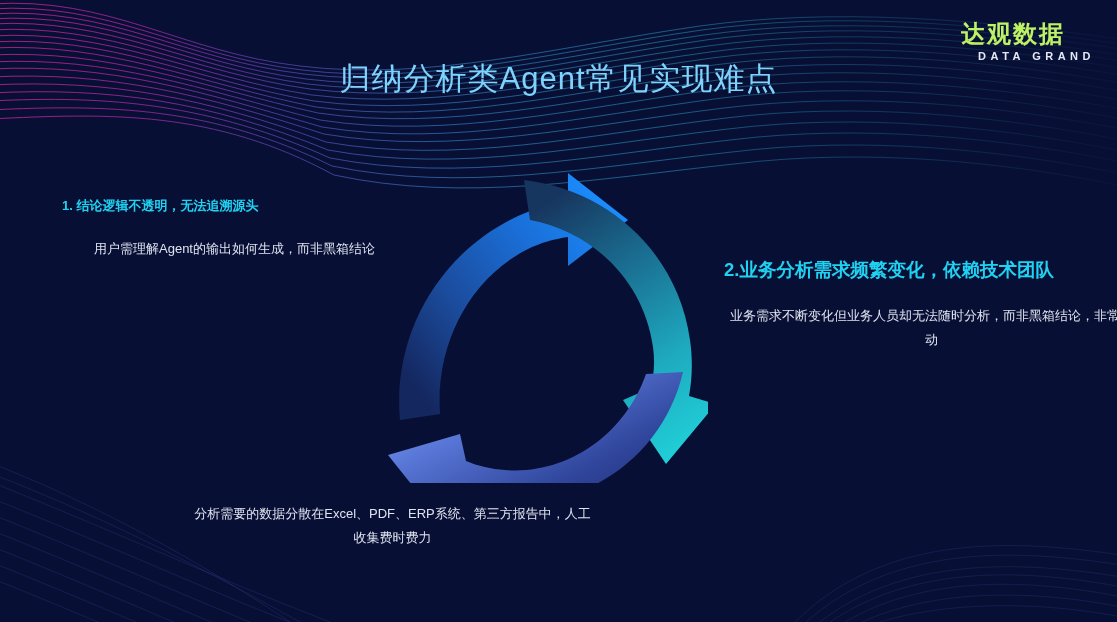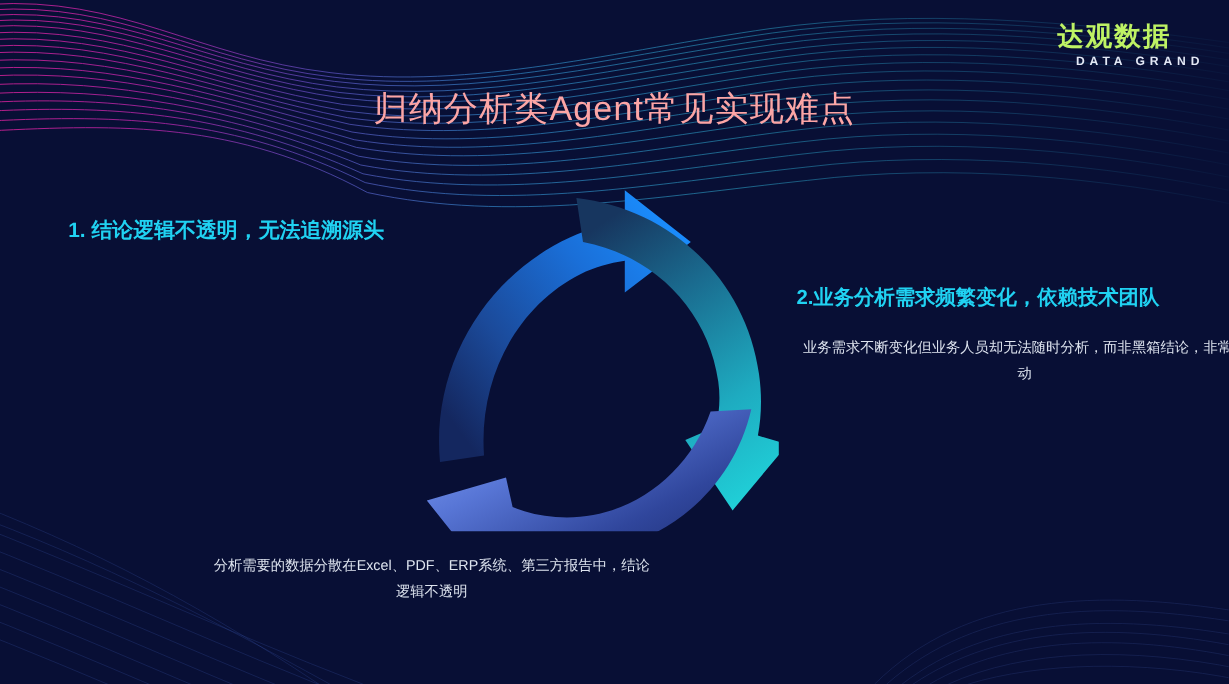--- a/index.html
+++ b/index.html
@@ -17,38 +17,37 @@
       radial-gradient(ellipse 60% 70% at 8% 92%, #15205e 0%, rgba(21,32,94,0) 65%),
       linear-gradient(160deg, #0c1category 0%, #0a1446 45%, #121a52 100%),
       linear-gradient(160deg, #0b1347 0%, #0a1446 45%, #131c55 100%);
     overflow:hidden;
   }
   .layer { position:absolute; inset:0; pointer-events:none; }
   #title {
     position:absolute; top:58px; left:0; width:1117px;
     text-align:center;
     font-size:31px; font-weight:400; letter-spacing:1px;
-    color:#fca5a5;
-    margin-top:20px;
+    color:#7dd3fc;
   }
   #logo {
     position:absolute; top:22px; right:22px;
     text-align:center; line-height:1;
   }
   #logo .cn {
     font-size:24px; font-weight:700; color:#bef264;
     letter-spacing:2px; display:block;
   }
   #logo .en {
     font-size:11px; font-weight:700; color:#e3e8f5;
     letter-spacing:4.5px; display:block; margin-top:5px;padding-left:47px;
   }
   .block { position:absolute; }
   .block .head {
-    font-size:19px; font-weight:700; color:#20d2f2;
+    font-size:13px; font-weight:700; color:#20d2f2;
     white-space:nowrap; line-height:1.3;
   }
   .block .body {
     margin-top:22px;
     font-size:13px; font-weight:400; color:#dee4ef;
     line-height:1.85; text-align:center;
   }
   #b1 { top:198px; left:62px; width:345px; }
   #b1 .body { padding:0 28px; }
   #b2 { top:258px; left:700px; width:415px;margin-left:24px; }
@@ -179,24 +178,25 @@
              L 10,297
              L 82,276
              L 88,303
              C 100,308 113,311 127,312
              C 190,317 247,276 268,216
              Z"></path>
   </svg>
 
   <div class="block" id="b1">
     <div class="head">1. 结论逻辑不透明，无法追溯源头</div>
+    <div class="body">用户需理解Agent的输出如何生成，而非黑箱结论</div>
   </div>
 
   <div class="block" id="b2">
     <div class="head">2.业务分析需求频繁变化，依赖技术团队</div>
     <div class="body">业务需求不断变化但业务人员却无法随时分析，而非黑箱结论，非常被动</div>
   </div>
 
   <div class="block" id="b3">
-    <div class="body">分析需要的数据分散在Excel、PDF、ERP系统、第三方报告中，结论逻辑不透明</div>
+    <div class="body">分析需要的数据分散在Excel、PDF、ERP系统、第三方报告中，人工收集费时费力</div>
   </div>
 
 </div>
 
 </body></html>

